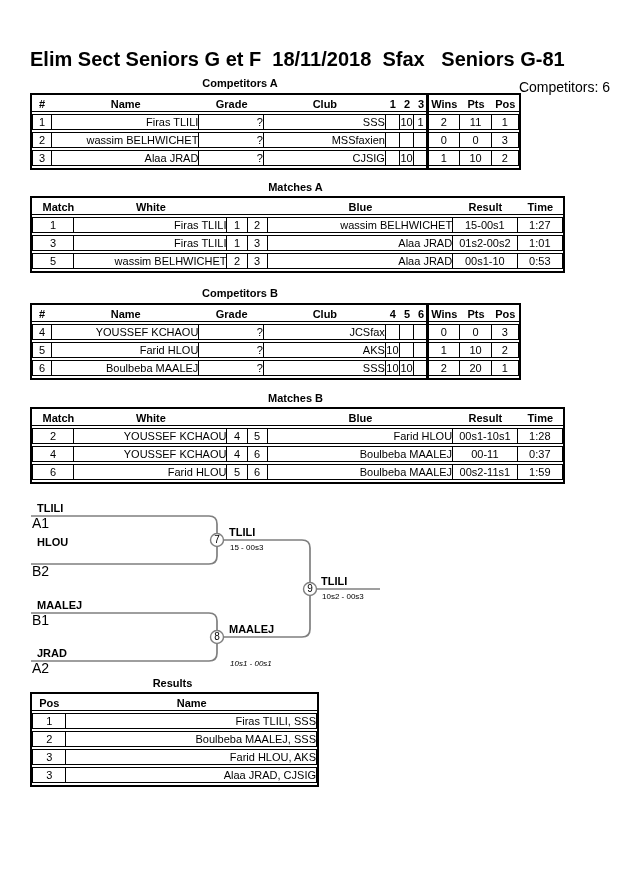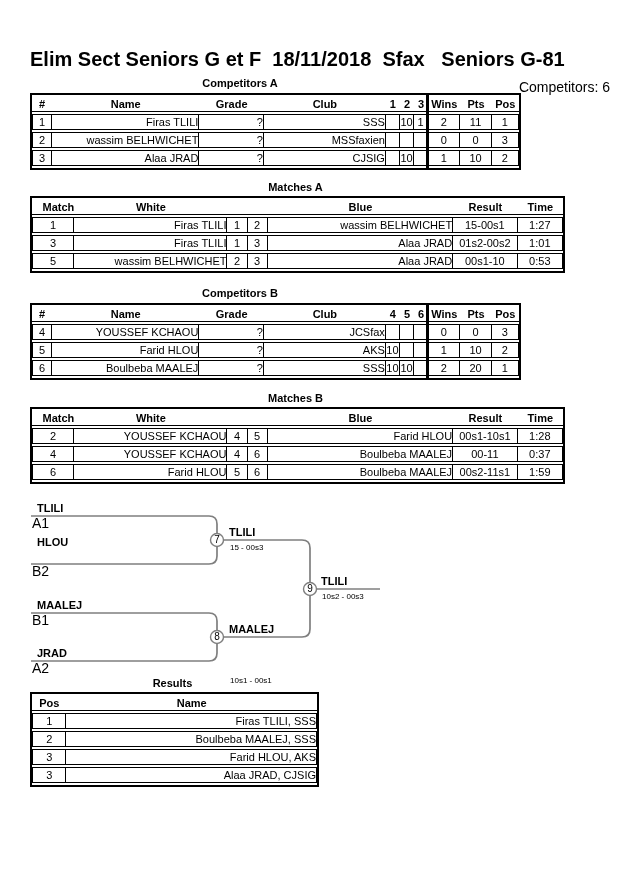--- a/index.html
+++ b/index.html
@@ -306,21 +306,21 @@
   <span class="bk-seed" style="left:32px;top:615px;">B1</span>
   <span class="bk-name" style="left:37px;top:647px;">JRAD</span>
   <span class="bk-seed" style="left:32px;top:663px;">A2</span>
 
   <span class="bk-mnum" style="left:210.5px;top:534px;">7</span>
   <span class="bk-name" style="left:229px;top:526px;">TLILI</span>
   <span class="bk-score" style="left:230px;top:543px;">15 - 00s3</span>
 
   <span class="bk-mnum" style="left:210.5px;top:631px;">8</span>
   <span class="bk-name" style="left:229px;top:623px;">MAALEJ</span>
-  <span class="bk-score" style="left:230px;top:676px;">10s1 - 00s1</span>
+  <span class="bk-score" style="left:230px;top:659px;font-style:italic;">10s1 - 00s1</span>
 
   <span class="bk-mnum" style="left:303.5px;top:583px;">9</span>
   <span class="bk-name" style="left:321px;top:575px;">TLILI</span>
   <span class="bk-score" style="left:322px;top:592px;">10s2 - 00s3</span>
 
   <div class="sec-title" style="left:30px;width:285px;top:677px;">Results</div>
 
   <div class="twrap" style="left:30px;top:692px;width:285px;">
     <table class="grid">
       <colgroup>

